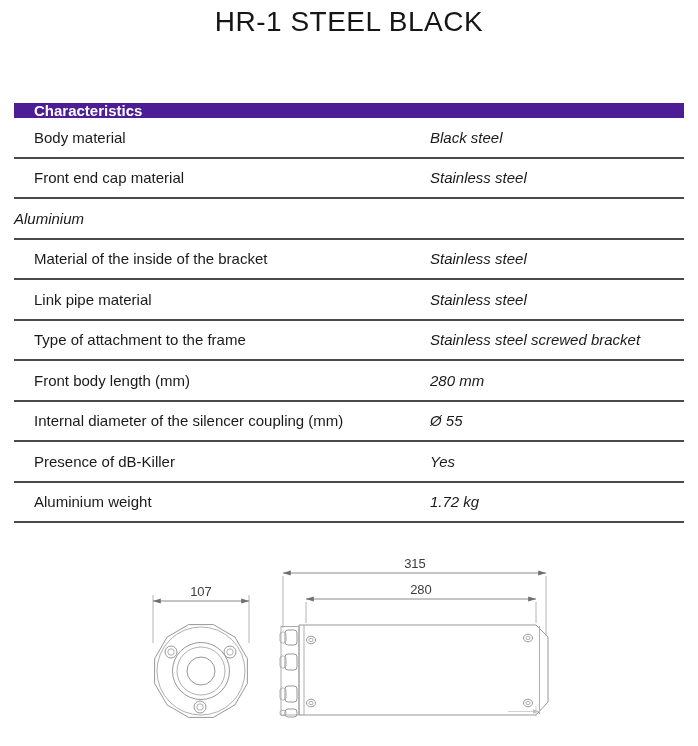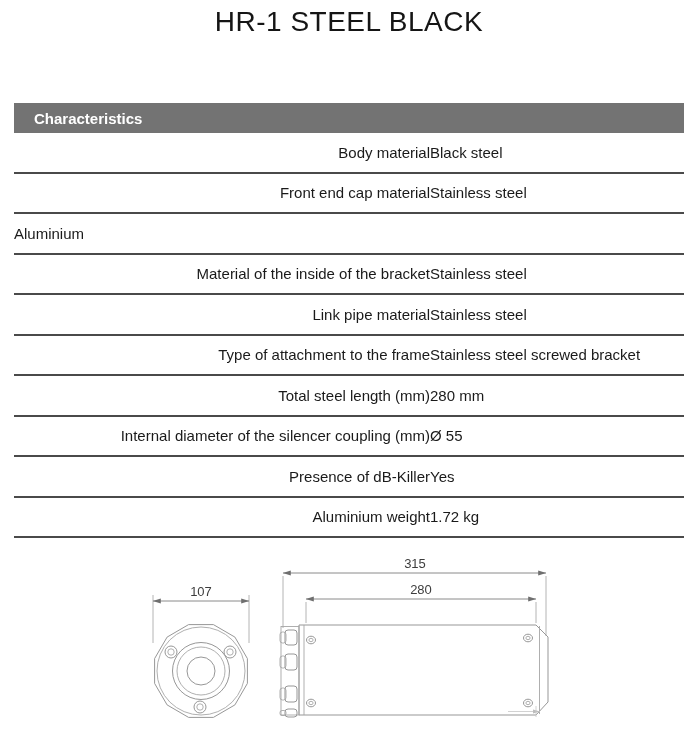--- a/index.html
+++ b/index.html
@@ -23,40 +23,40 @@
     letter-spacing: 0.5px;
     color: #151515;
   }
   .spec-table {
     position: absolute;
     left: 14px;
     top: 103px;
     width: 670px;
   }
   .spec-header {
-    height: 30px;
-    background: #737373;
+    height: 15px;
+    background: #4c1d95;
     color: #ffffff;
     display: flex;
     align-items: center;
     padding-left: 20px;
     font-size: 15px;
     font-weight: 700;
   }
   .spec-row {
     height: 40.5px;
     display: grid;
     grid-template-columns: 416px 1fr;
     align-items: center;
     border-bottom: 2px solid #4a4a4a;
     font-size: 15px;
     color: #1a1a1a;
   }
-  .spec-row .label { padding-left: 20px; text-align: right; }
-  .spec-row .value { padding-left: 0; }
+  .spec-row .label { padding-left: 20px; }
+  .spec-row .value { padding-left: 0; font-style: italic; }
   .drawing {
     position: absolute;
     left: 0;
     top: 546px;
     width: 698px;
     height: 200px;
   }
   .drawing svg { display: block; }
   .obj   { fill: none; stroke: #979797; stroke-width: 1; }
   .obj2  { fill: none; stroke: #a6a6a6; stroke-width: 0.9; }
@@ -94,21 +94,21 @@
     </div>
     <div class="spec-row">
       <span class="label">Link pipe material</span>
       <span class="value">Stainless steel</span>
     </div>
     <div class="spec-row">
       <span class="label">Type of attachment to the frame</span>
       <span class="value">Stainless steel screwed bracket</span>
     </div>
     <div class="spec-row">
-      <span class="label">Total steel length (mm)</span>
+      <span class="label">Front body length (mm)</span>
       <span class="value">280 mm</span>
     </div>
     <div class="spec-row">
       <span class="label">Internal diameter of the silencer coupling (mm)</span>
       <span class="value">Ø 55</span>
     </div>
     <div class="spec-row">
       <span class="label">Presence of dB-Killer</span>
       <span class="value">Yes</span>
     </div>

